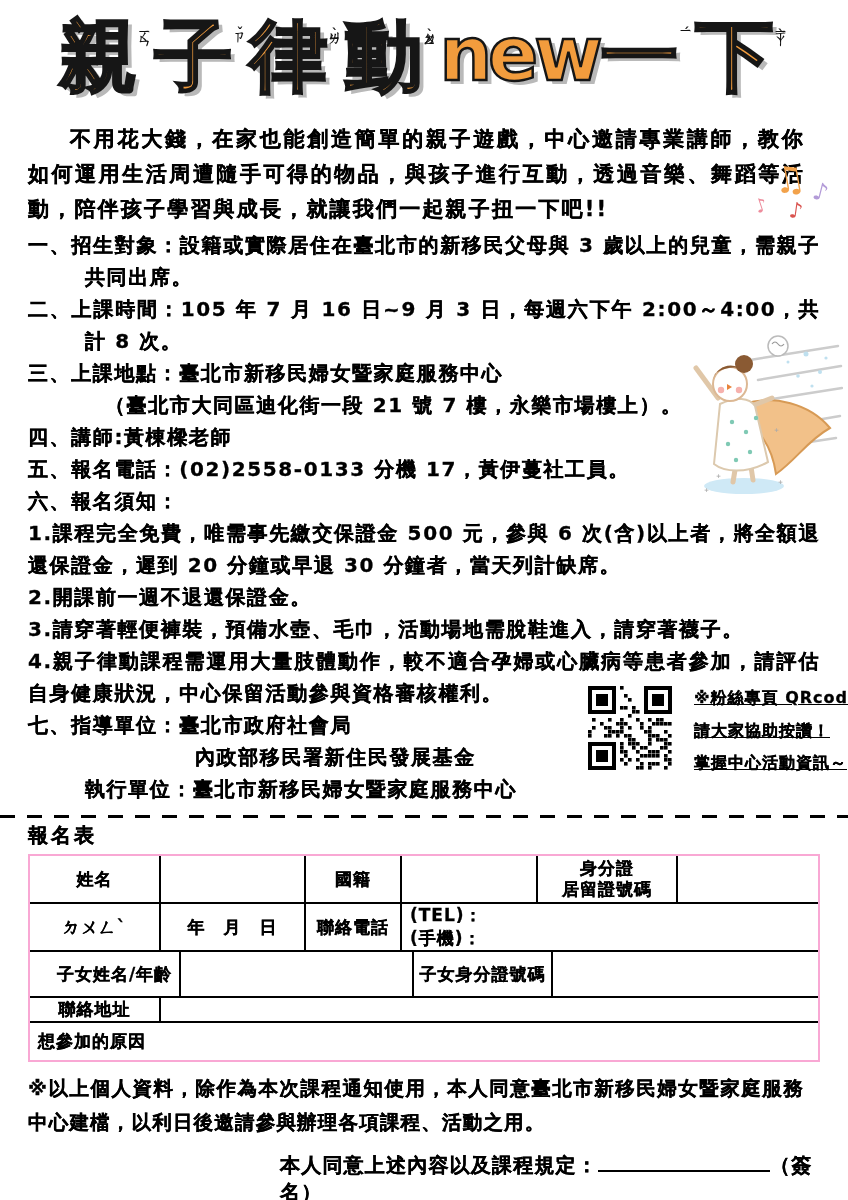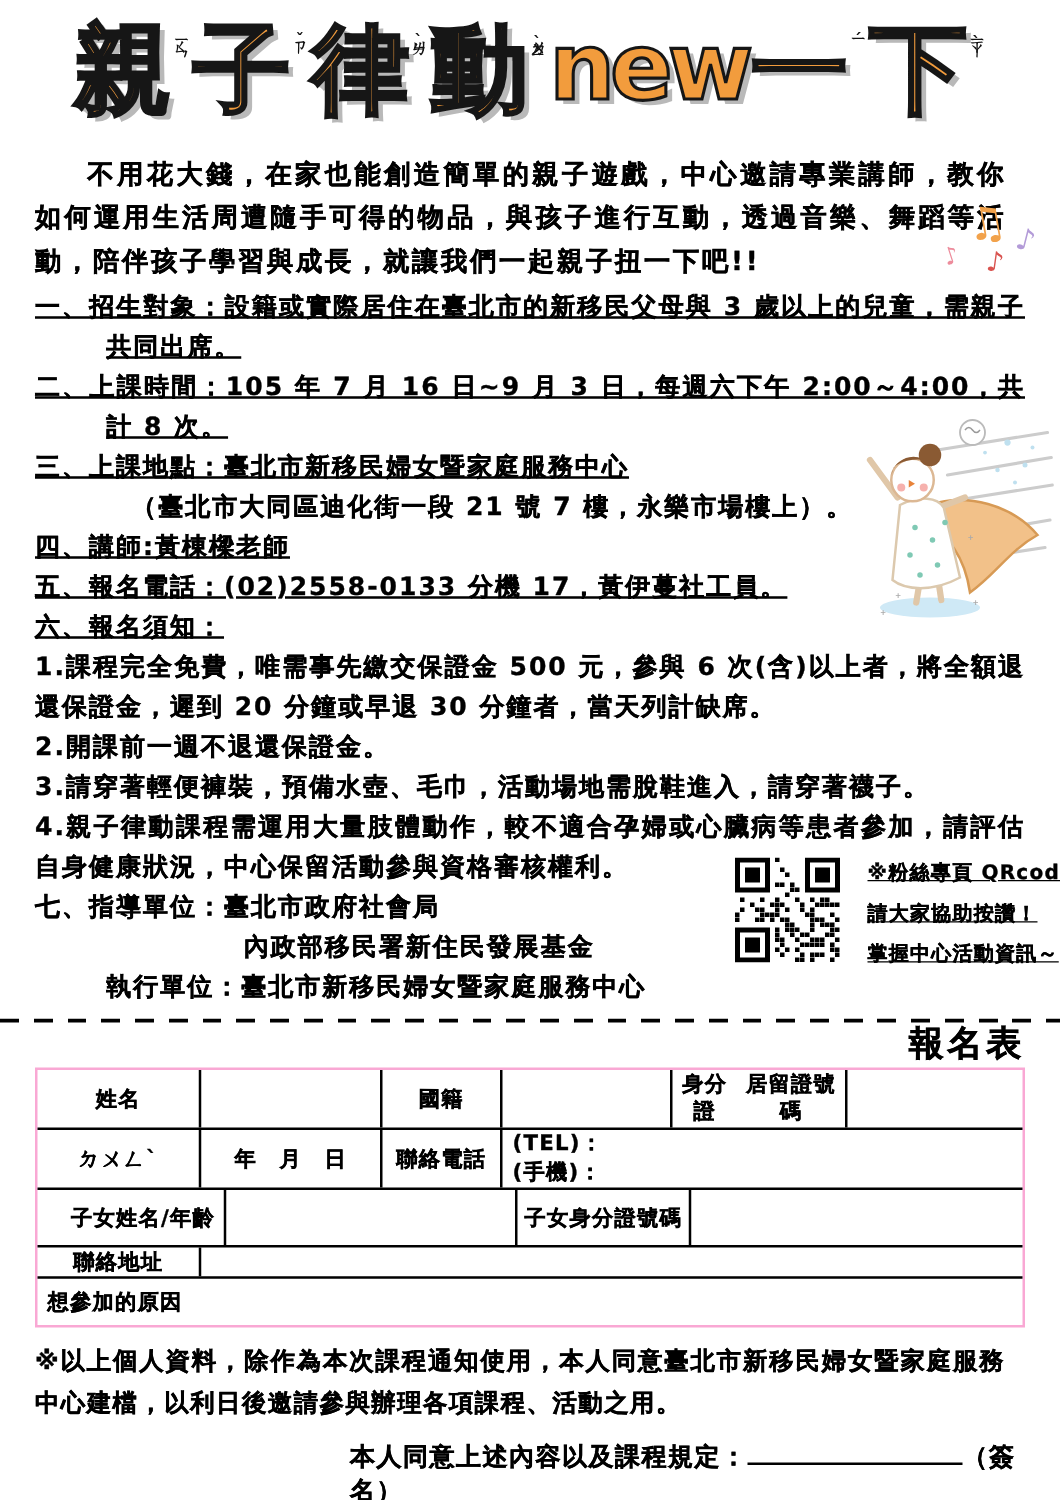--- a/index.html
+++ b/index.html
@@ -18,49 +18,49 @@
   }
   .tchar.latin{font-size:74px;letter-spacing:-4px;}
   .tz{
     writing-mode:vertical-rl;text-orientation:upright;
     font-size:13px;line-height:1;color:#111;margin:10px 1px 0 3px;letter-spacing:1px;
   }
   
   .content{padding:0 28px;}
   .intro{margin:6px 15px 2px 0;font-size:21px;line-height:35px;letter-spacing:2.2px;text-align:justify;text-indent:2em;-webkit-text-stroke:0.3px #000;}
   p.item,p.item-cont,p.note,p.i7{margin:0;font-size:20px;line-height:32px;letter-spacing:1.6px;text-align:justify;-webkit-text-stroke:0.3px #000;}
-  p.item{padding-left:57px;text-indent:-57px;text-decoration:underline;}
+  p.item{padding-left:57px;text-indent:-57px;}
   p.item-cont{padding-left:77px;}
   p.i7-l2{padding-left:167px;}
   p.i7-l3{padding-left:57px;}
   
   .notes-deco{position:absolute;left:755px;top:162px;width:92px;height:76px;}
   .notes-deco span{position:absolute;line-height:1;}
   .n-orange{left:18px;top:0;font-size:36px;color:#F2A24B;transform:rotate(-10deg);}
   .n-purple{left:58px;top:18px;font-size:24px;color:#B39BD8;transform:rotate(14deg);}
   .n-pink{left:0;top:34px;font-size:19px;color:#ED8C9C;transform:rotate(-18deg);}
   .n-red{left:34px;top:38px;font-size:22px;color:#D9534F;transform:rotate(8deg);}
   
   .dancer{position:absolute;left:658px;top:332px;width:185px;height:168px;}
   
   .qr-block{position:absolute;left:588px;top:686px;width:256px;height:90px;display:flex;}
   .qr-svg{width:84px;height:84px;flex:0 0 84px;}
   .qr-captions{margin-left:22px;display:flex;flex-direction:column;justify-content:space-between;padding:2px 0;text-decoration:underline;}
   .qr-captions div{font-size:16px;letter-spacing:1px;white-space:nowrap;-webkit-text-stroke:0.3px #000;}
   
   .dashline{height:3px;margin:10px 0 4px 0;background:repeating-linear-gradient(90deg,#000 0 15px,transparent 15px 27px);}
   
-  .form-heading{text-align:right;font-size:28px;line-height:26px;margin:2px 0 6px 0;letter-spacing:3px;-webkit-text-stroke:0.4px #000;}
+  .form-heading{text-align:left;font-size:20px;line-height:26px;margin:2px 0 6px 0;letter-spacing:3px;-webkit-text-stroke:0.4px #000;}
   .ftable{border:2px solid #f9a8d4;}
   .frow{display:flex;border-bottom:2px solid #000;align-items:stretch;}
   .frow:last-child{border-bottom:none;}
   .fcell{border-right:2px solid #000;display:flex;align-items:center;justify-content:center;font-size:17px;letter-spacing:1px;text-align:center;-webkit-text-stroke:0.3px #000;box-sizing:border-box;}
   .fcell:last-child{border-right:none;}
   .fcell.left{justify-content:flex-start;padding-left:8px;text-align:left;}
-  .fcell.stack{flex-direction:row;justify-content:center;line-height:21px;}
+  .fcell.stack{flex-direction:column;justify-content:center;line-height:21px;}
   .fcell.telcell{flex-direction:column;align-items:flex-start;justify-content:space-between;padding-left:8px;line-height:23px;}
   .r1{height:46px;}.r2{height:46px;}.r3{height:44px;padding-left:20px;}.r4{height:23px;}.r5{height:37px;}
   .w1{width:131px;flex:0 0 131px;}
   .w2{width:145px;flex:0 0 145px;}
   .w3{width:96px;flex:0 0 96px;}
   .w4{width:136px;flex:0 0 136px;}
   .w5{width:140px;flex:0 0 140px;}
   .wf{flex:1 1 auto;}
   .w3b{width:233px;flex:0 0 233px;}
   .w4b{width:139px;flex:0 0 139px;}

